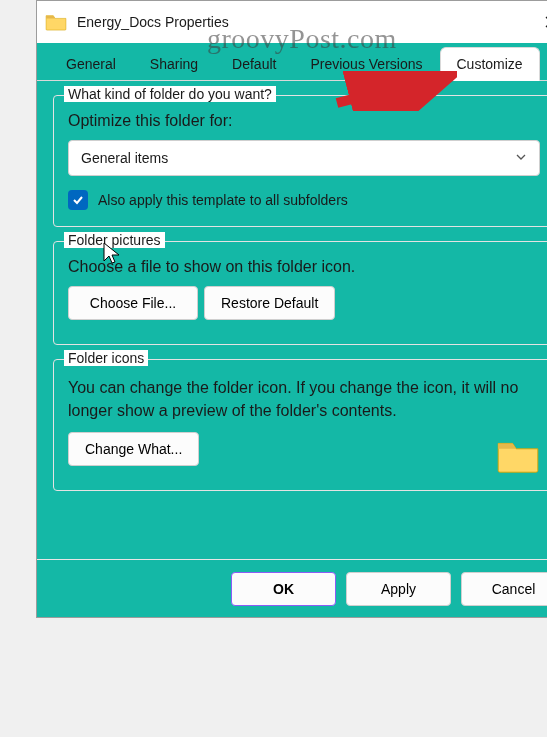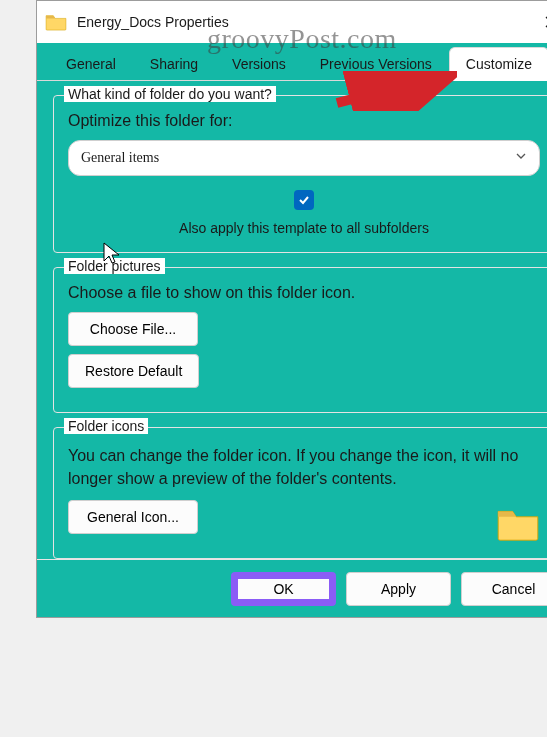--- a/index.html
+++ b/index.html
@@ -88,37 +88,35 @@
     padding:0 4px;
     font-size:14px;
     color:#1a1a1a;
   }
   .subtext { font-size:16px; margin-bottom:10px; }
 
   .select {
     width:100%;
     height:36px;
     border:1px solid #cfcfcf;
-    border-radius:12px;
+    border-radius:4px;
     background:#fff;
     display:flex;
     align-items:center;
     justify-content:space-between;
     padding:0 12px;
     font-size:14px;
-    font-family:Liberation Serif, serif;
   }
   .chev { color:#666; }
 
   .checkbox-row {
     display:flex;
     align-items:center;
     gap:10px;
     margin-top:14px;
-    flex-direction:column;
   }
   .checkbox {
     width:20px;height:20px;border-radius:4px;
     background:#0067c0;
     display:flex;align-items:center;justify-content:center;
     color:#fff; font-size:14px;
   }
 
   .btn {
     min-width:130px;
@@ -126,37 +124,38 @@
     padding:0 16px;
     border:1px solid #cfcfcf;
     border-radius:4px;
     background:#fcfcfc;
     font-size:14px;
     display:inline-flex;align-items:center;justify-content:center;
     margin-right:6px;
     margin-bottom:8px;
   }
 
-  .btn-row { display:flex; flex-direction:column; align-items:flex-start; }
+  .btn-row { display:flex; flex-direction:row; align-items:center; }
   .icon-row { display:flex; align-items:flex-end; gap:24px; }
   .folder-preview { width:44px; height:36px; }
 
   
   .footer {
     height:58px;
     border-top:1px solid #e6e6e6;
     display:flex;
     align-items:center;
     justify-content:flex-end;
     gap:10px;
     padding:0 16px;
   }
   .footer .btn { margin:0; min-width:105px; height:34px; }
   .footer .btn.primary {
-    border:7px solid #8b5cf6;
+    border:1px solid #8b5cf6;
+    font-weight:bold;
   }
 
   
   .watermark {
     position:absolute;
     top:22px; left:170px;
     font-family: Georgia, serif;
     font-size:28px;
     color:rgba(60,60,60,0.55);
     pointer-events:none;
@@ -193,21 +192,21 @@
     <button class="close-btn">
       <svg width="12" height="12" viewBox="0 0 12 12">
           <path d="M1 1 L11 11 M11 1 L1 11" stroke="#1a1a1a" stroke-width="1.3" fill="none"></path>
         </svg>
     </button>
   </div>
 
   <div class="tabs">
     <div class="tab"><span>General</span></div>
     <div class="tab"><span>Sharing</span></div>
-    <div class="tab"><span>Versions</span></div>
+    <div class="tab"><span>Default</span></div>
     <div class="tab"><span>Previous Versions</span></div>
     <div class="tab active"><span>Customize</span></div>
   </div>
 
   <div class="content">
 
     <div class="group">
       <div class="group-legend">What kind of folder do you want?</div>
       <div class="subtext">Optimize this folder for:</div>
       <div class="select">
@@ -239,21 +238,21 @@
             <span>Restore Default</span>
           </button>
       </div>
     </div>
 
     <div class="group">
       <div class="group-legend">Folder icons</div>
       <div class="subtext" style="line-height:1.45">You can change the folder icon. If you change the icon, it will no longer show a preview of the folder's contents.</div>
       <div class="icon-row">
         <button class="btn">
-            <span>General Icon...</span>
+            <span>Change What...</span>
           </button>
         <div style="flex:1"></div>
         <span class="folder-preview">
           <svg viewBox="0 0 24 20" width="44" height="36">
             <path d="M1 3 h8 l2 3 h12 v12 a1 1 0 0 1 -1 1 h-20 a1 1 0 0 1 -1 -1 z" fill="#ffd766" stroke="#d6a400" stroke-width="0.5"></path>
             <path d="M1 3 h8 l2 3 h-10 z" fill="#e6b84a"></path>
           </svg>
         </span>
       </div>
     </div>

